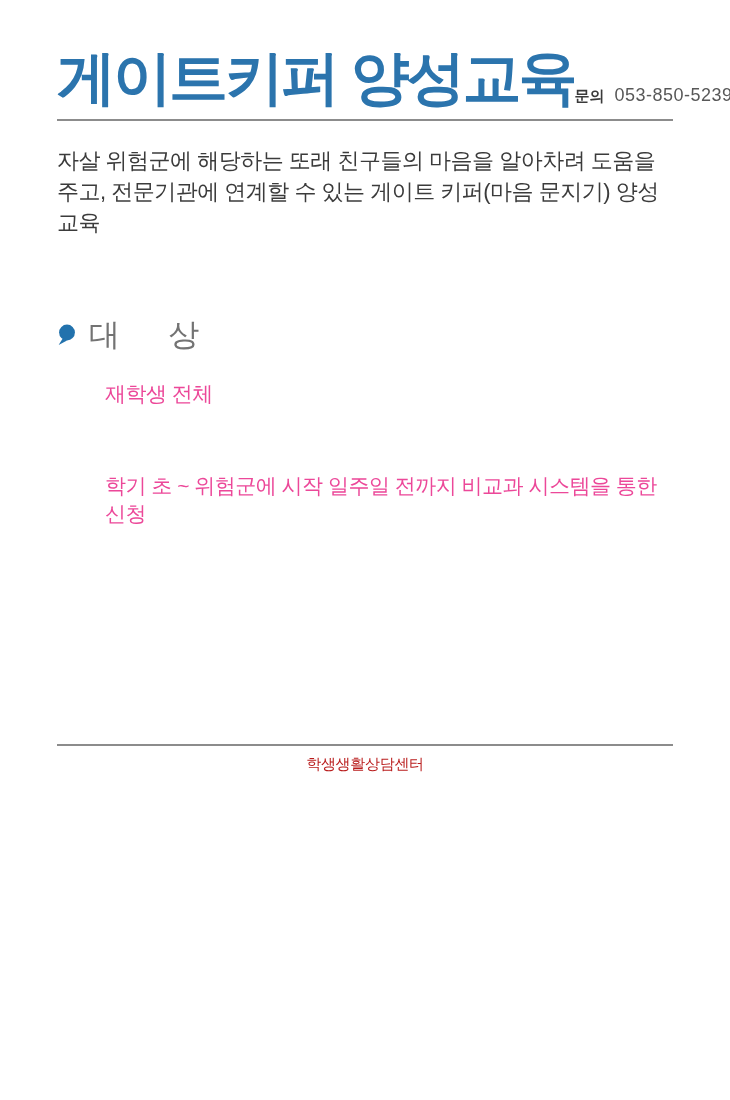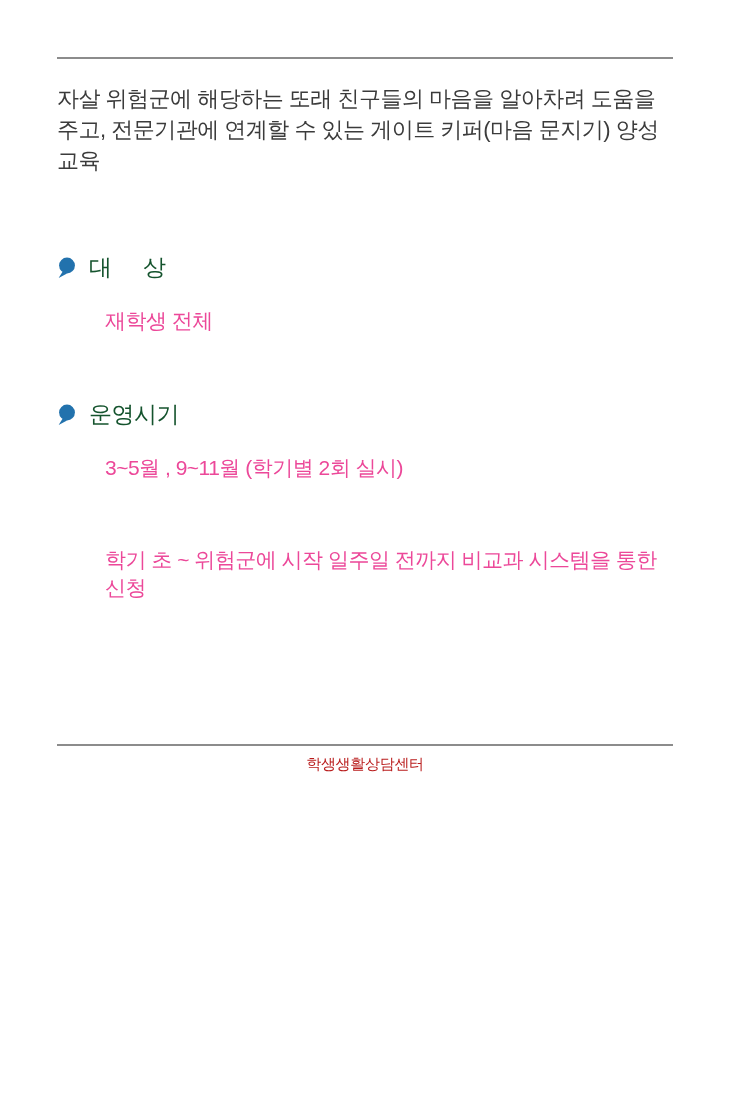--- a/index.html
+++ b/index.html
@@ -76,25 +76,24 @@
     align-items: center;
     gap: 12px;
   }
   .bullet-icon {
     width: 20px;
     height: 22px;
     flex: 0 0 auto;
     display: inline-block;
   }
   .section-label {
-    font-size: 23px;
-    color: #14532d;
+    font-size: 31px;
+    color: #737373;
     letter-spacing: -0.5px;
     white-space: pre;
-    font-family: Liberation Serif, serif;
   }
   .section-content {
     margin-top: 24px;
     margin-left: 48px;
     font-size: 21px;
     color: #ec4899;
     letter-spacing: -0.5px;
   }
 
   
@@ -115,47 +114,44 @@
     font-size: 15px;
     color: #b91c1c;
     letter-spacing: -0.3px;
   }
 </style>
 </head>
 <body>
 
 <div class="page">
 
+  <div class="header-row">
+    <h1 class="page-title">게이트키퍼 양성교육</h1>
+    <div class="contact">
+      <span class="contact-label">문의</span>
+      <span class="contact-phone">053-850-5239</span>
+    </div>
+  </div>
   <hr class="divider">
 
   <p class="description">자살 위험군에 해당하는 또래 친구들의 마음을 알아차려 도움을 주고, 전문기관에 연계할 수 있는 게이트 키퍼(마음 문지기) 양성 교육</p>
 
   <div class="sections">
 
     <div class="section">
       <div class="section-head">
         <svg class="bullet-icon" viewBox="0 0 24 26">
           <circle cx="12" cy="10" r="9.5" fill="#2272ad"></circle>
           <path d="M7 17 L2 25 L12 19.5 Z" fill="#2272ad"></path>
         </svg>
         <span class="section-label">대      상</span>
       </div>
       <div class="section-content">재학생 전체</div>
     </div>
 
-    <div class="section">
-      <div class="section-head">
-        <svg class="bullet-icon" viewBox="0 0 24 26">
-          <circle cx="12" cy="10" r="9.5" fill="#2272ad"></circle>
-          <path d="M7 17 L2 25 L12 19.5 Z" fill="#2272ad"></path>
-        </svg>
-        <span class="section-label">운영시기</span>
-      </div>
-      <div class="section-content">3~5월 , 9~11월 (학기별 2회 실시)</div>
-    </div>
 
     <div class="section">
       <div class="section-content">학기 초 ~ 위험군에 시작 일주일 전까지 비교과 시스템을 통한 신청</div>
     </div>
 
   </div>
 </div>
 
 <div class="footer">
   <hr class="footer-divider">

